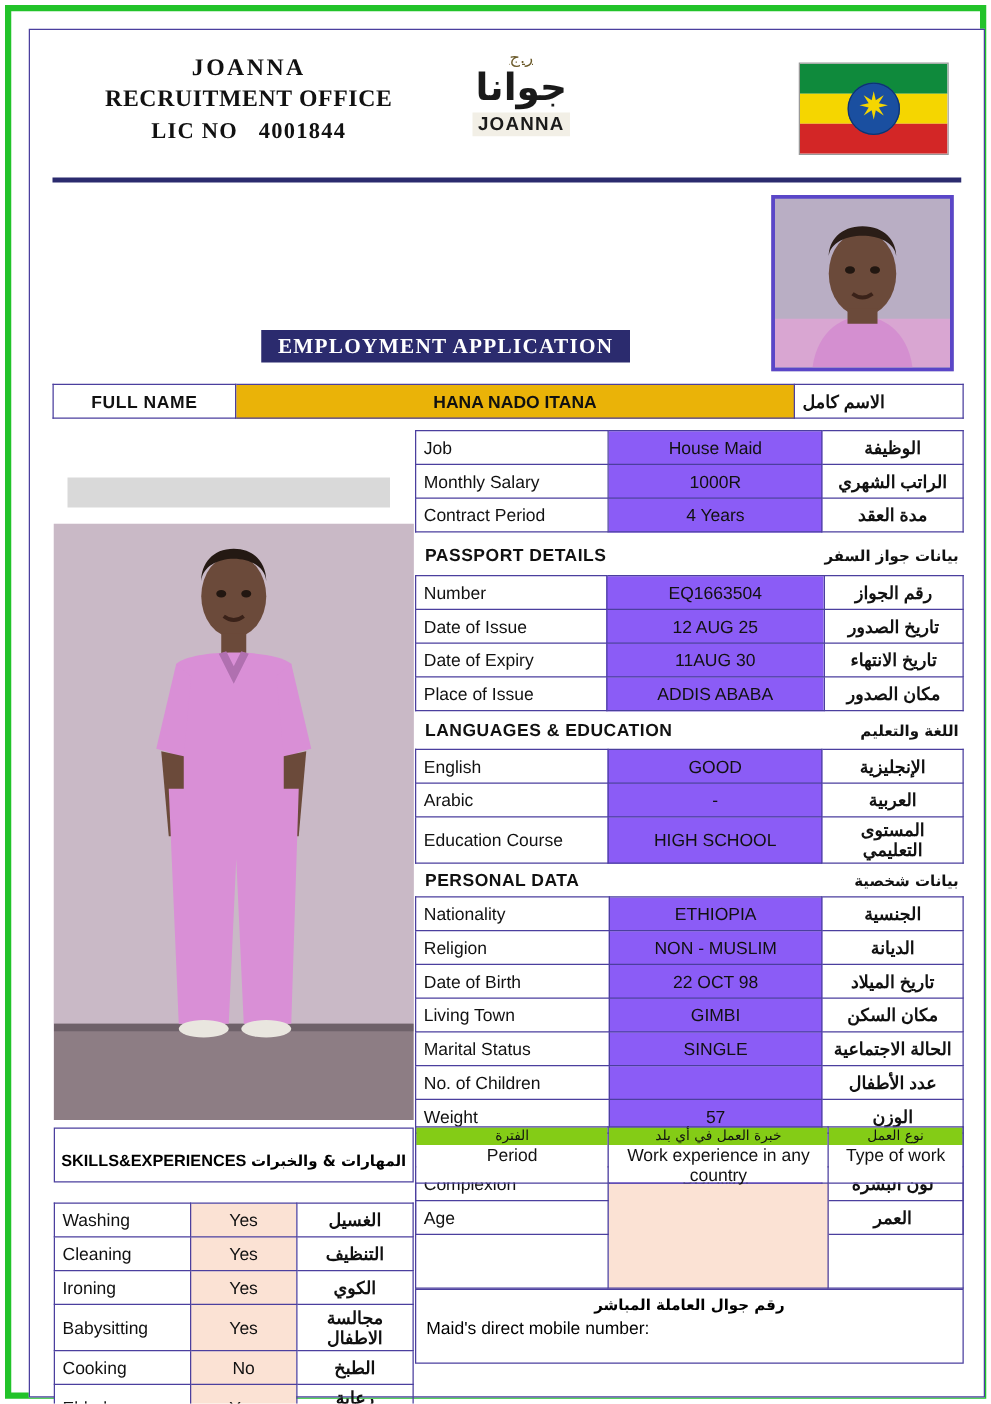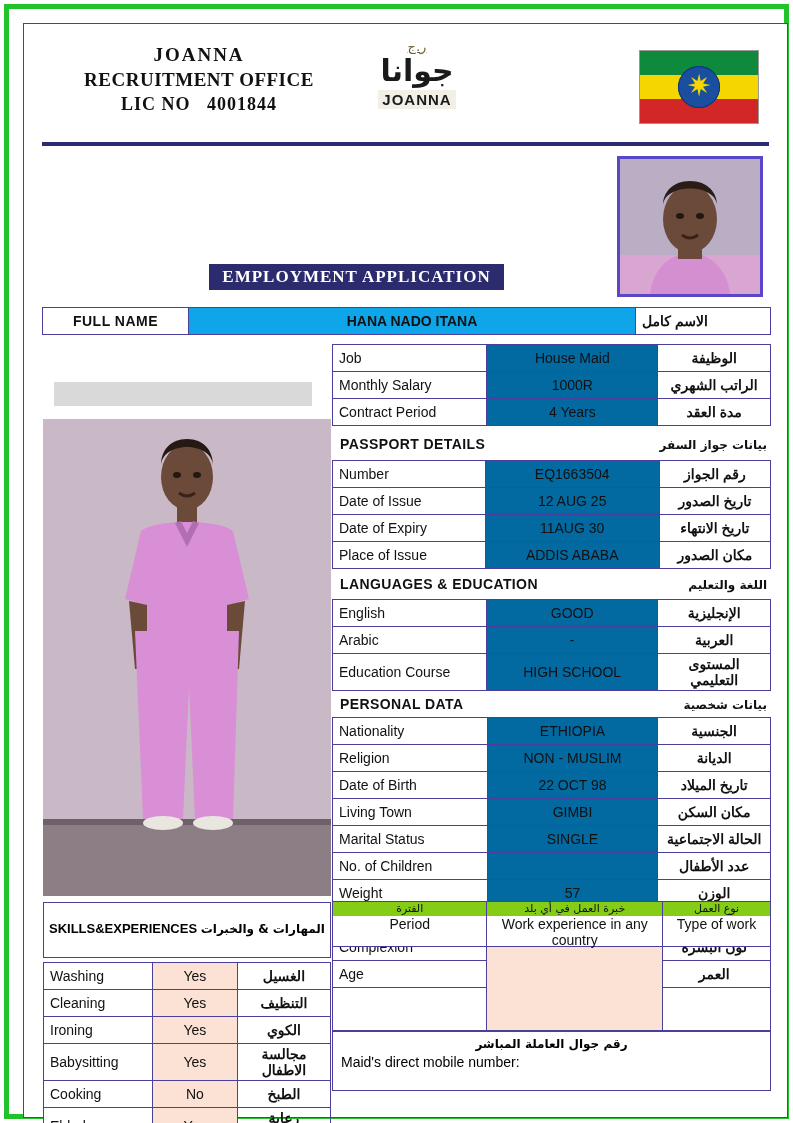--- a/index.html
+++ b/index.html
@@ -168,21 +168,21 @@
   .tbl td {
     border: 1px solid #4b3f9e;
     font-size: 14px;
     padding: 2px 6px;
     height: 22px;
     color: #111;
     font-family: "Liberation Sans", sans-serif;
   }
   .lbl-en { background: #ffffff; }
   .val {
-    background: #0369a1;
+    background: #8b5cf6;
     text-align: center;
     font-family: "Liberation Serif", serif;
     font-size: 17px;
   }
   .lbl-ar {
     background: #ffffff;
     text-align: center;
     font-family: "DejaVu Sans", sans-serif;
     font-size: 12px;
     direction: rtl;
@@ -198,21 +198,21 @@
   }
   .fullname-row table { width: 100%; }
   .fn-label {
     width: 133px;
     text-align: center;
     font-weight: bold;
     font-size: 15px;
     letter-spacing: 0.5px;
   }
   .fn-value {
-    background: #0ea5e9;
+    background: #eab308;
     text-align: center;
     font-family: "Liberation Serif", serif;
     font-weight: bold;
     font-size: 21px;
   }
   .fn-ar {
     width: 122px;
     font-family: "DejaVu Sans", sans-serif;
     font-size: 12px;
     font-weight: bold;
@@ -305,21 +305,21 @@
   }
   .wk-empty { height: 84px; }
   .wk-empty .mid { background: #fbe2d4; }
 
   
   .skills-head {
     position: absolute;
     left: 19px;
     top: 878px;
     width: 288px;
-    height: 56px;
+    height: 44px;
     border: 1px solid #4b3f9e;
     box-sizing: border-box;
     text-align: center;
   }
   .skills-head .t {
     display: block;
     margin-top: 18px;
     font-size: 13px;
     font-weight: bold;
   }

